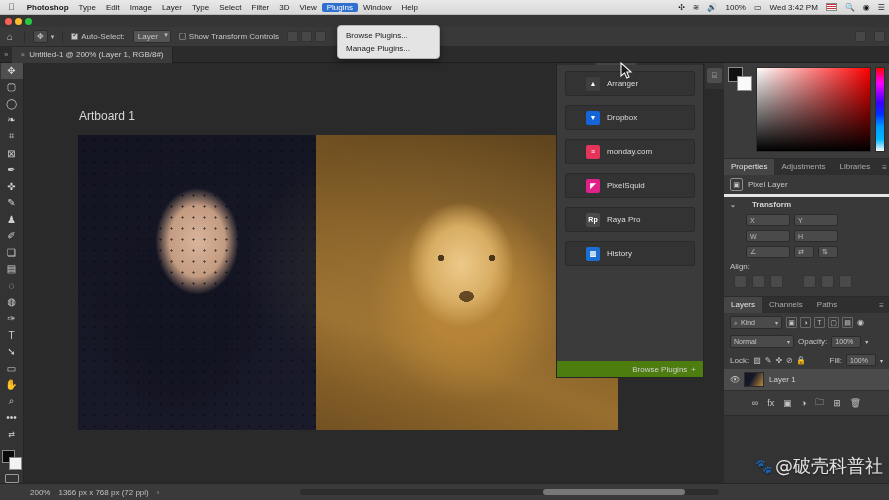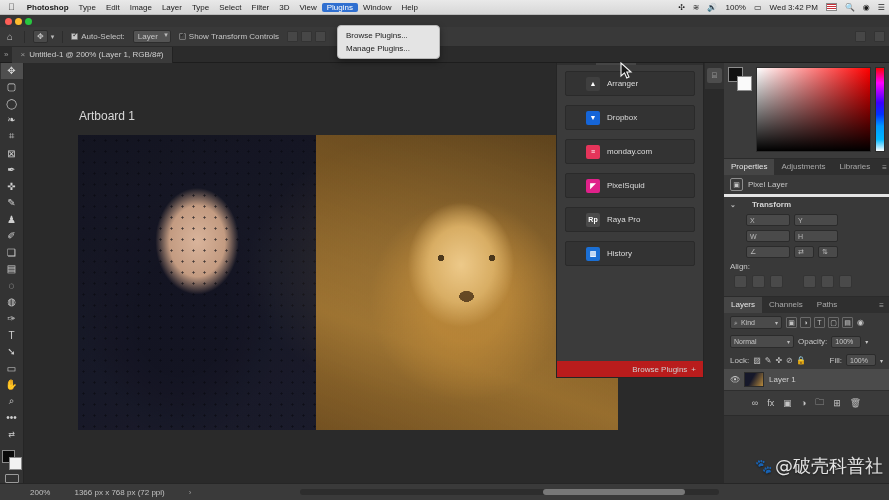--- a/index.html
+++ b/index.html
@@ -136,21 +136,21 @@
     position: absolute; inset: 0;
     background: radial-gradient(ellipse 300px 200px at 70% 45%, rgba(255,200,110,0.18), transparent 70%);
   }
 
   
   .statusbar {
     position: absolute; left: 0; bottom: 0; width: 889px; height: 17px;
     background: #3a3a3a; border-top: 1px solid #262626;
     display: flex; align-items: center; font-size: 8px; color: #c0c0c0; z-index: 26;
   }
-  .statusbar .sitem { padding: 0 12px; white-space: nowrap; }
+  .statusbar .sitem { padding: 0 4px; white-space: nowrap; }
   .statusbar .sarrow { color: #9a9a9a; }
   .hscroll {
     position: absolute; left: 300px; right: 170px; top: 5px; height: 6px;
     background: #2d2d2d; border-radius: 3px;
   }
   .hscroll i { position: absolute; left: 58%; width: 34%; height: 6px; background: #787878; border-radius: 3px; display: block; }
 
   
   .dock { position: absolute; top: 47px; right: 0; width: 165px; bottom: 17px; background: #333333; z-index: 20; }
   .panel { background: #393939; border-bottom: 1px solid #2b2b2b; }
@@ -226,21 +226,21 @@
     background: #3b3b3b; border: 1px solid #252525; z-index: 24;
     display: flex; flex-direction: column;
   }
   .plugtabs { display: flex; align-items: center; height: 16px; background: #2f2f2f; font-size: 8px; }
   .pluglist { flex: 1; padding: 6px 8px; display: flex; flex-direction: column; gap: 9px; overflow: hidden; }
   .plugitem {
     display: flex; align-items: center; gap: 7px; height: 25px;
     background: #333333; border: 1px solid #2a2a2a; border-radius: 2px; padding: 0 20px; font-size: 8px; color: #dcdcdc;
   }
   .plogo { width: 14px; height: 14px; border-radius: 2px; display: flex; align-items: center; justify-content: center; font-size: 7px; color: #fff; font-weight: bold; flex: none; }
-  .plugfoot { height: 16px; display: flex; align-items: center; justify-content: flex-end; gap: 4px; padding: 0 7px; font-size: 8px; color: #cfcfcf; background: #b91c1c; }
+  .plugfoot { height: 16px; display: flex; align-items: center; justify-content: flex-end; gap: 4px; padding: 0 7px; font-size: 8px; color: #cfcfcf; background: #4d7c0f; }
 
   
   .plugmenu {
     position: absolute; left: 337px; top: 25px; width: 103px; background: #e4e4e4;
     border: 1px solid #b7b7b7; border-radius: 4px; box-shadow: 0 3px 7px rgba(0,0,0,.4);
     z-index: 35; padding: 3px 0; font-size: 8px; color: #1a1a1a;
   }
   .plugmenu div { padding: 2px 8px; white-space: nowrap; }
 
   

